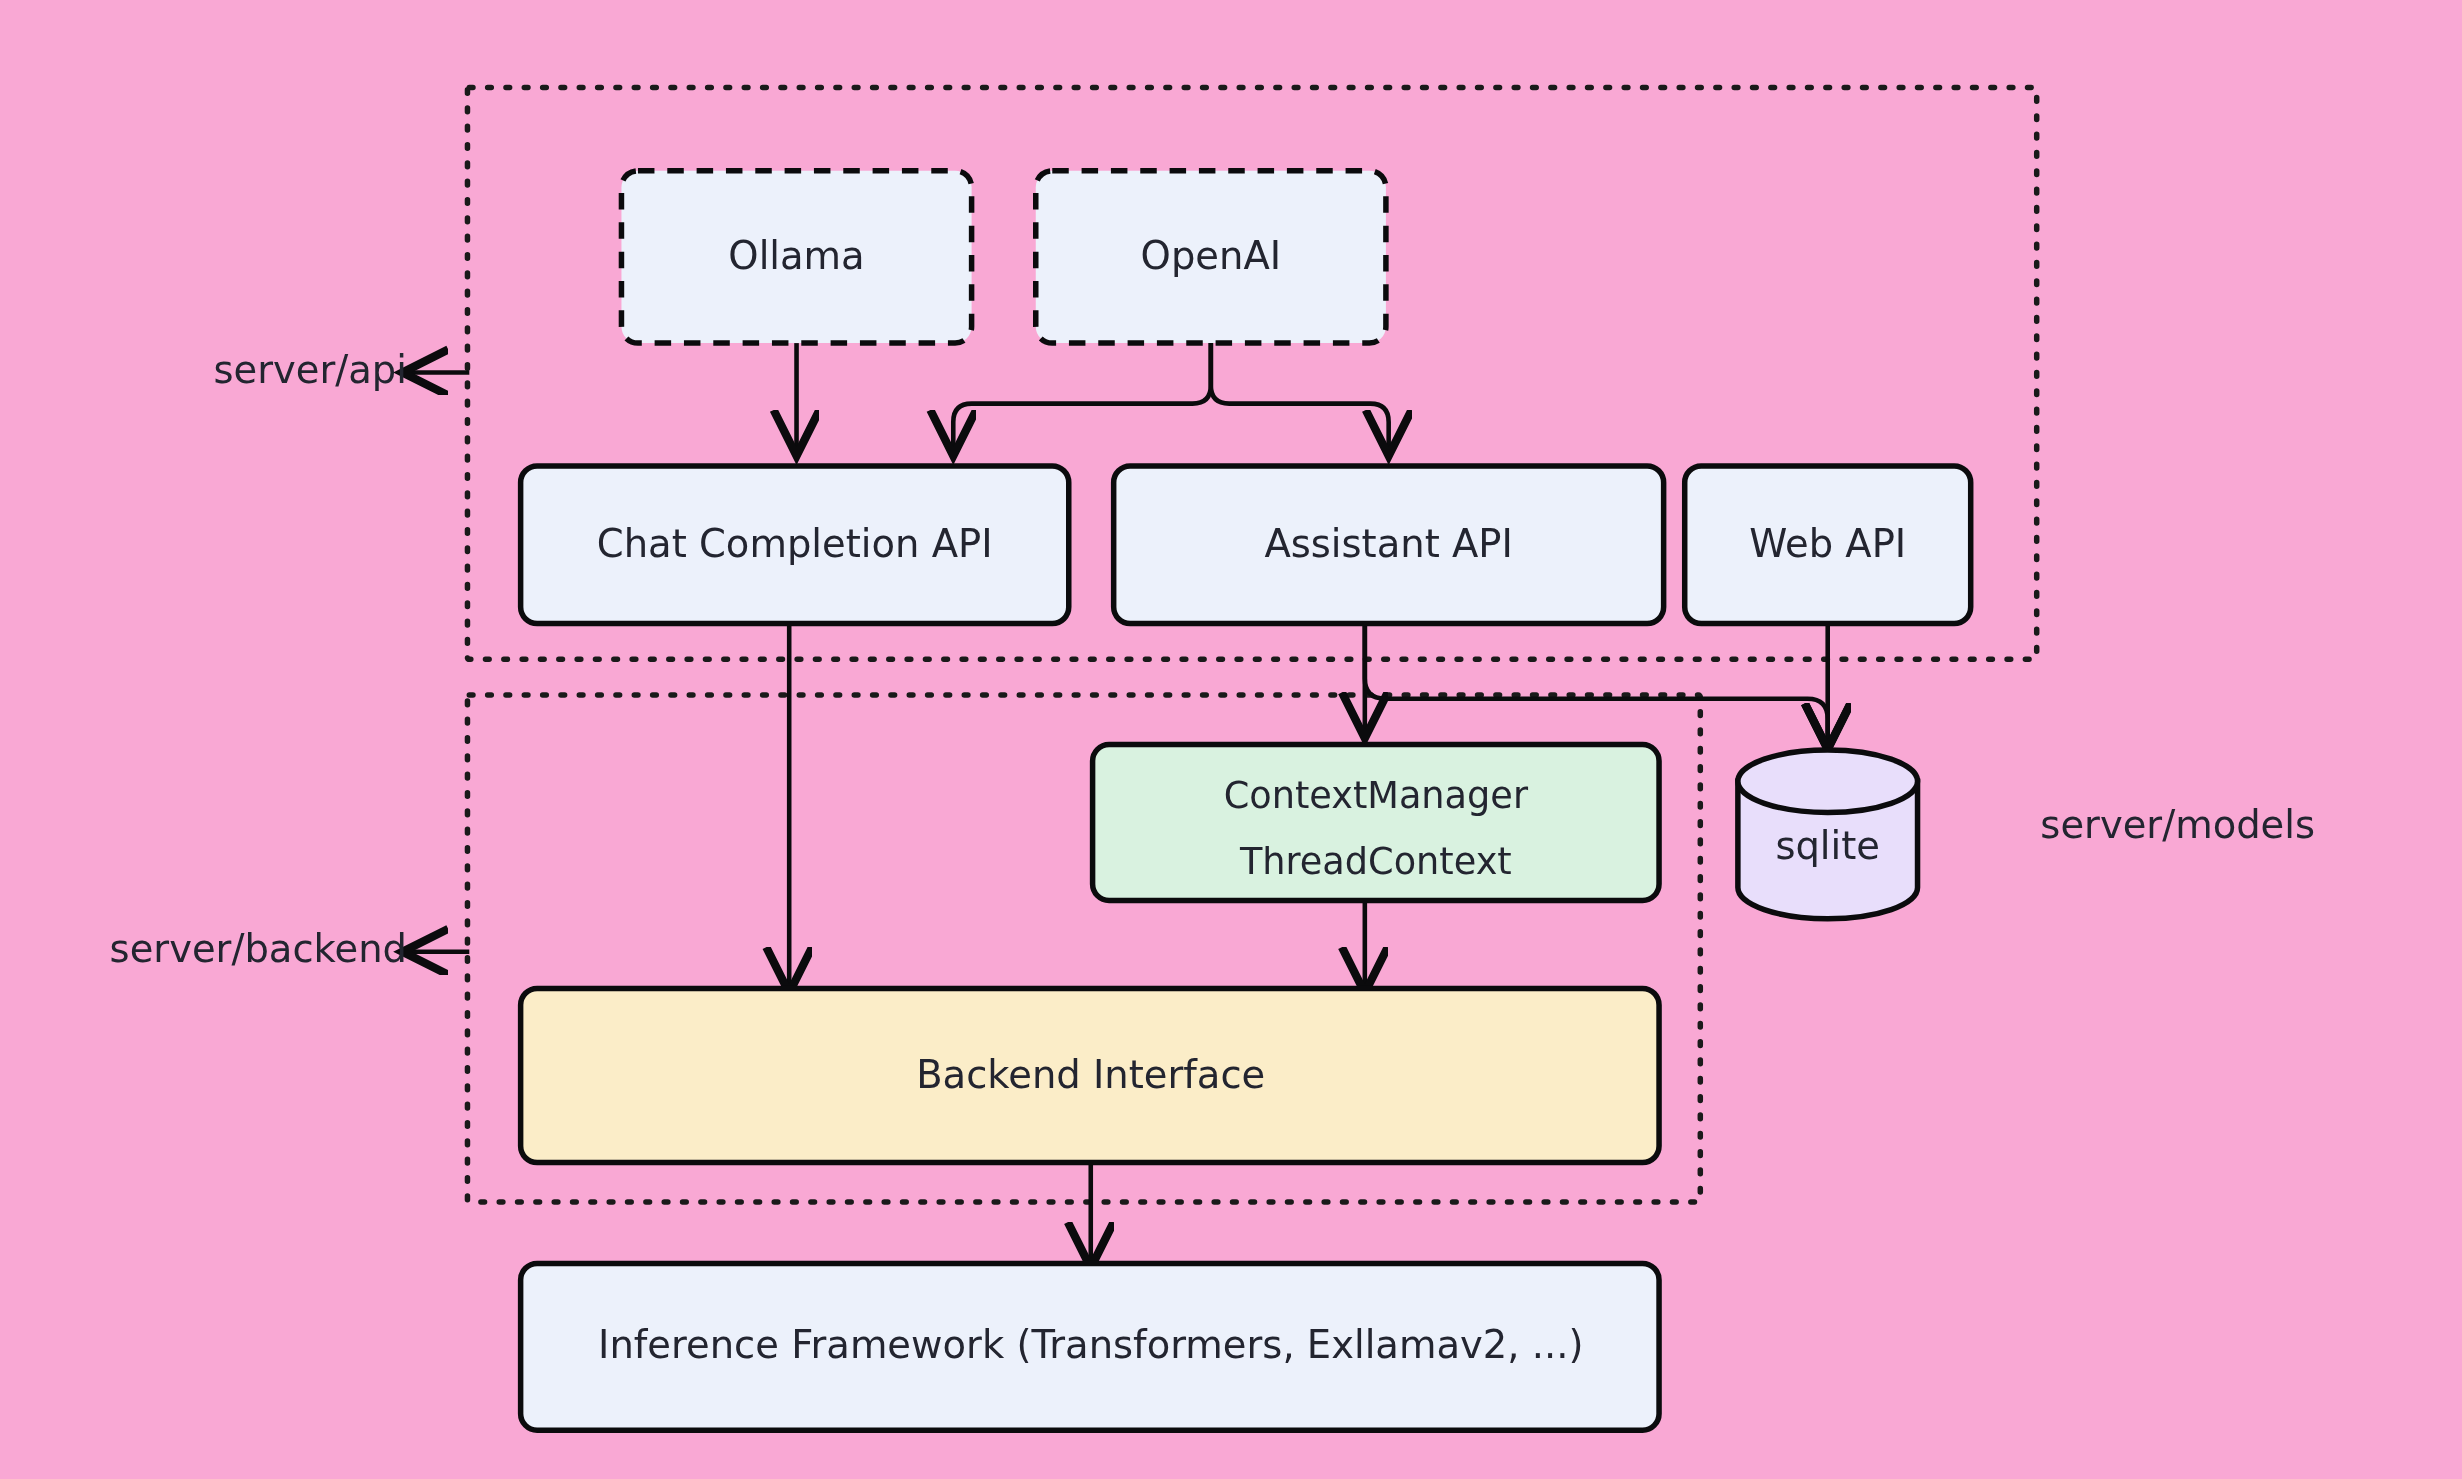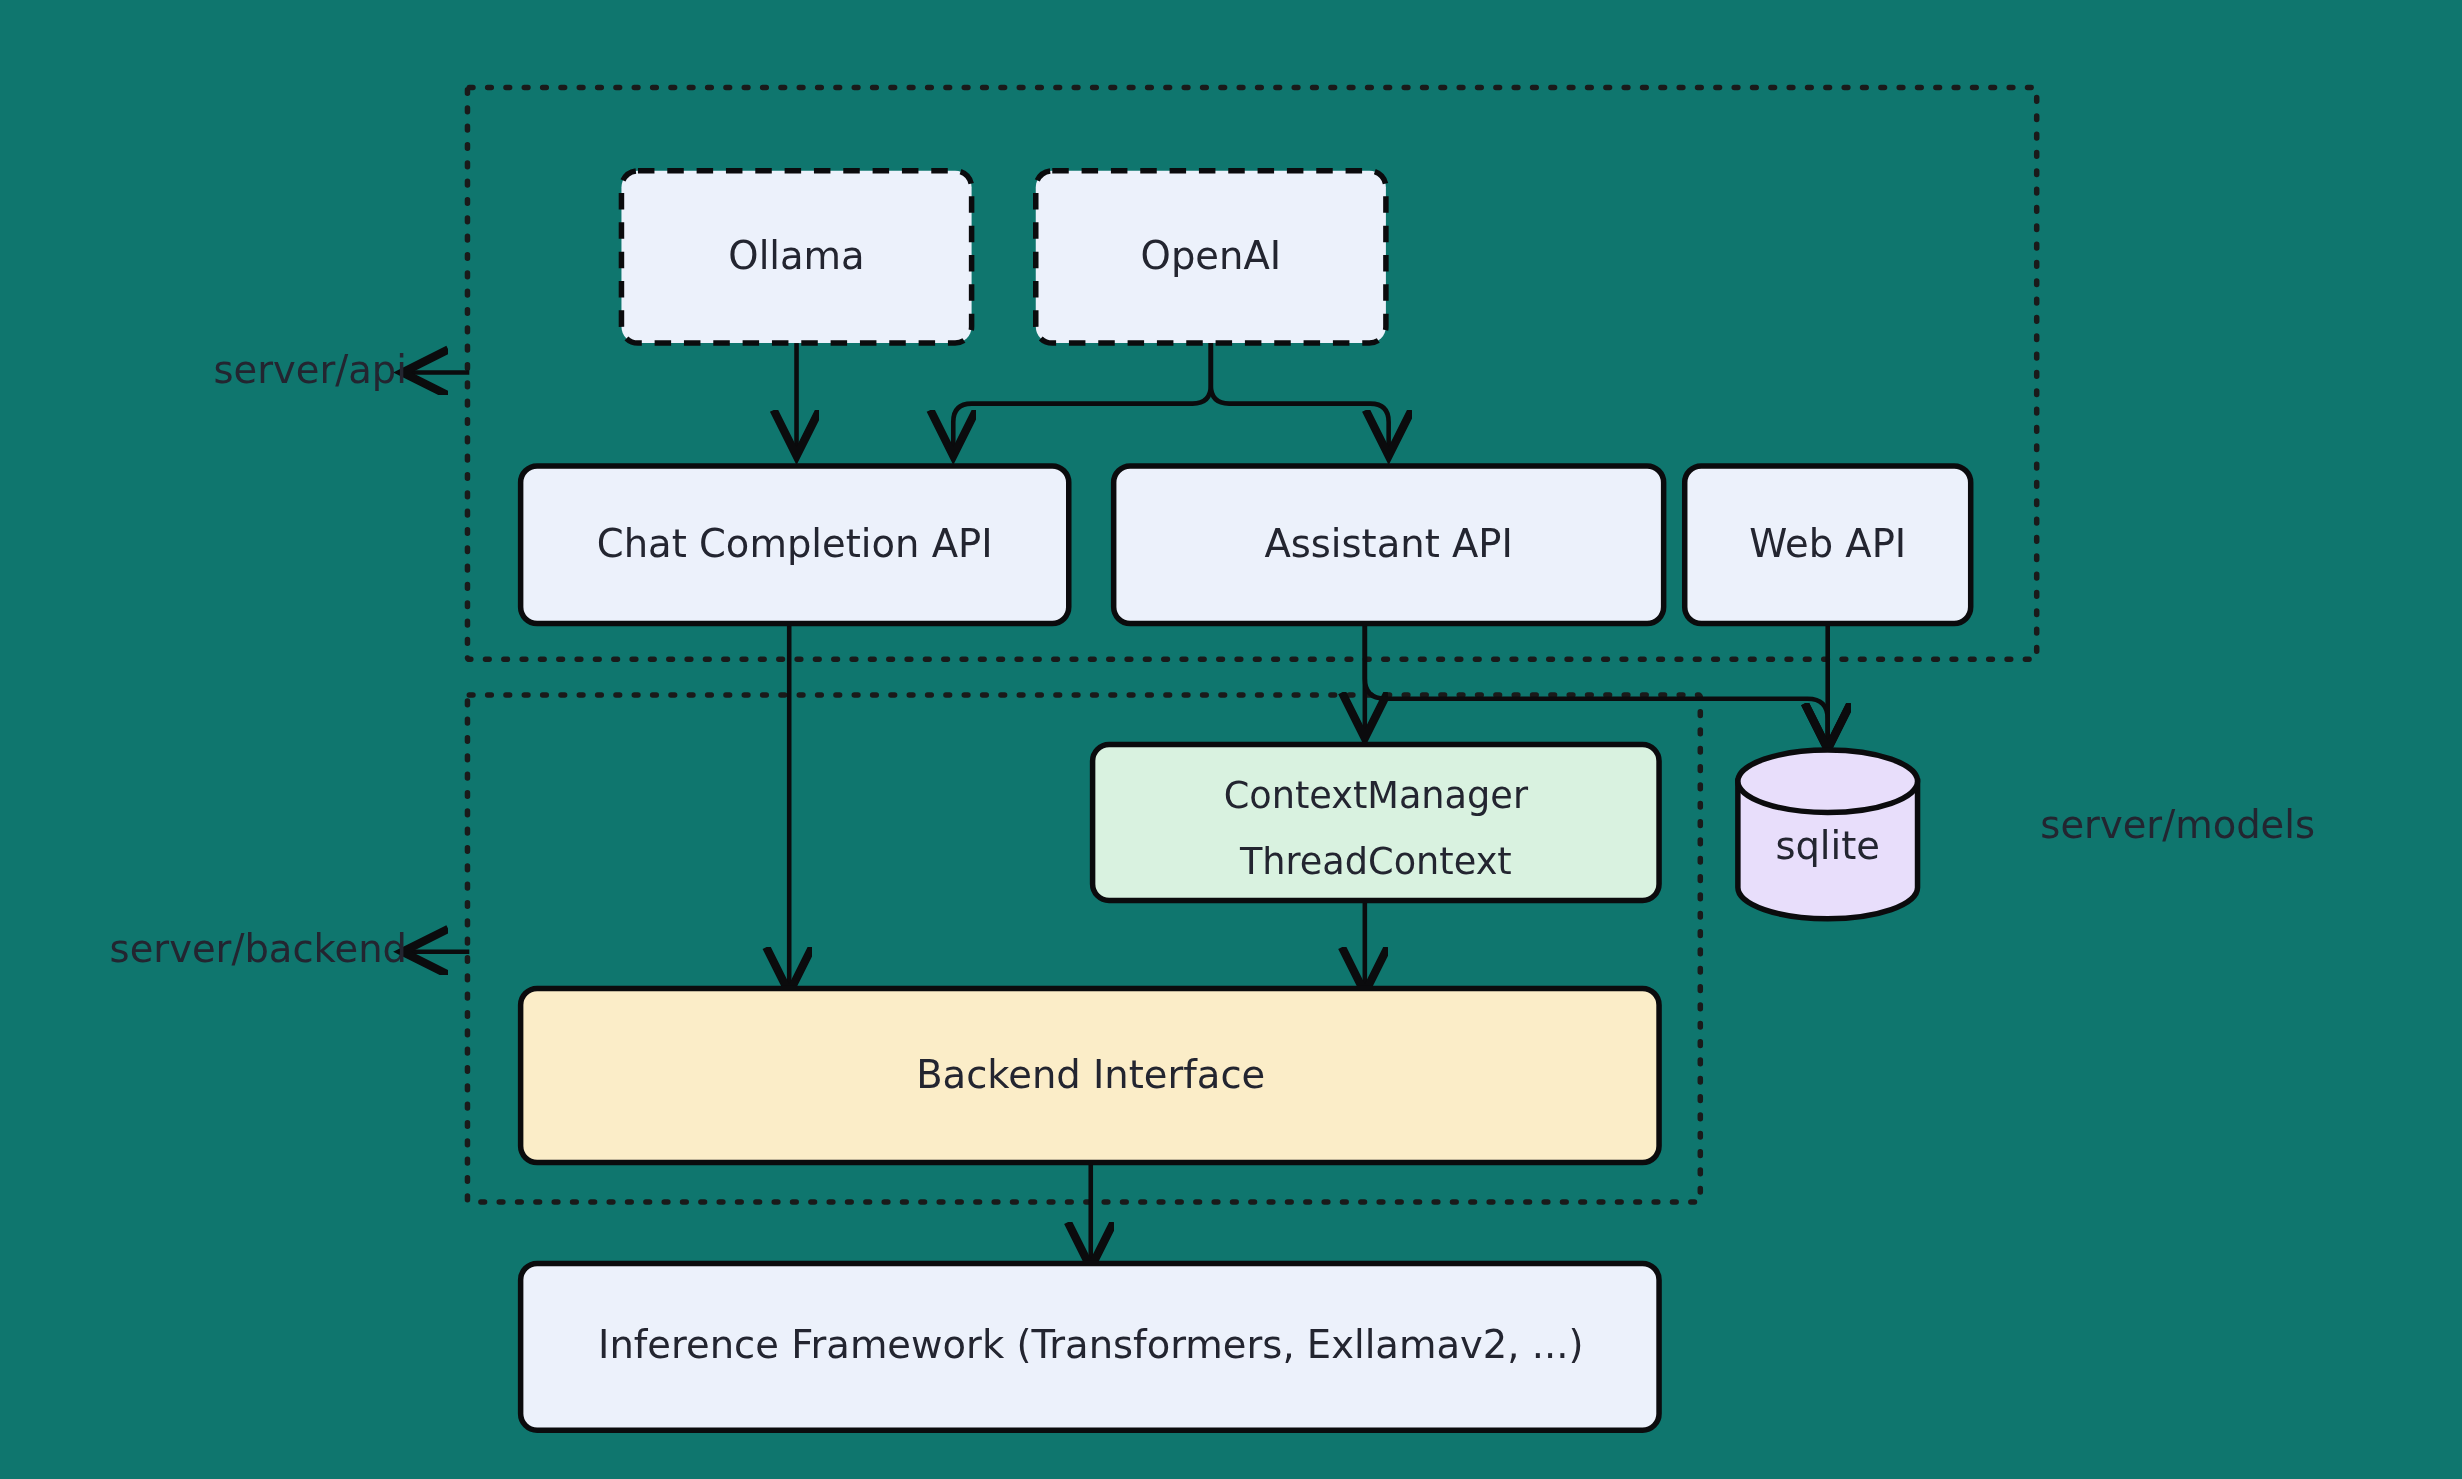--- a/index.html
+++ b/index.html
@@ -10,21 +10,21 @@
   body {
     width: 2462px;
     height: 1480px;
     font-family: "DejaVu Sans", "Liberation Sans", sans-serif;
     overflow: hidden;
   }
   #diagram-root {
     position: relative;
     width: 2462px;
     height: 1480px;
-    background: #0f766e;
+    background: #f9a8d4;
   }
   svg.layer {
     position: absolute;
     top: 0;
     left: 0;
     width: 2462px;
     height: 1480px;
   }
   .node-label {
     fill: #232530;

